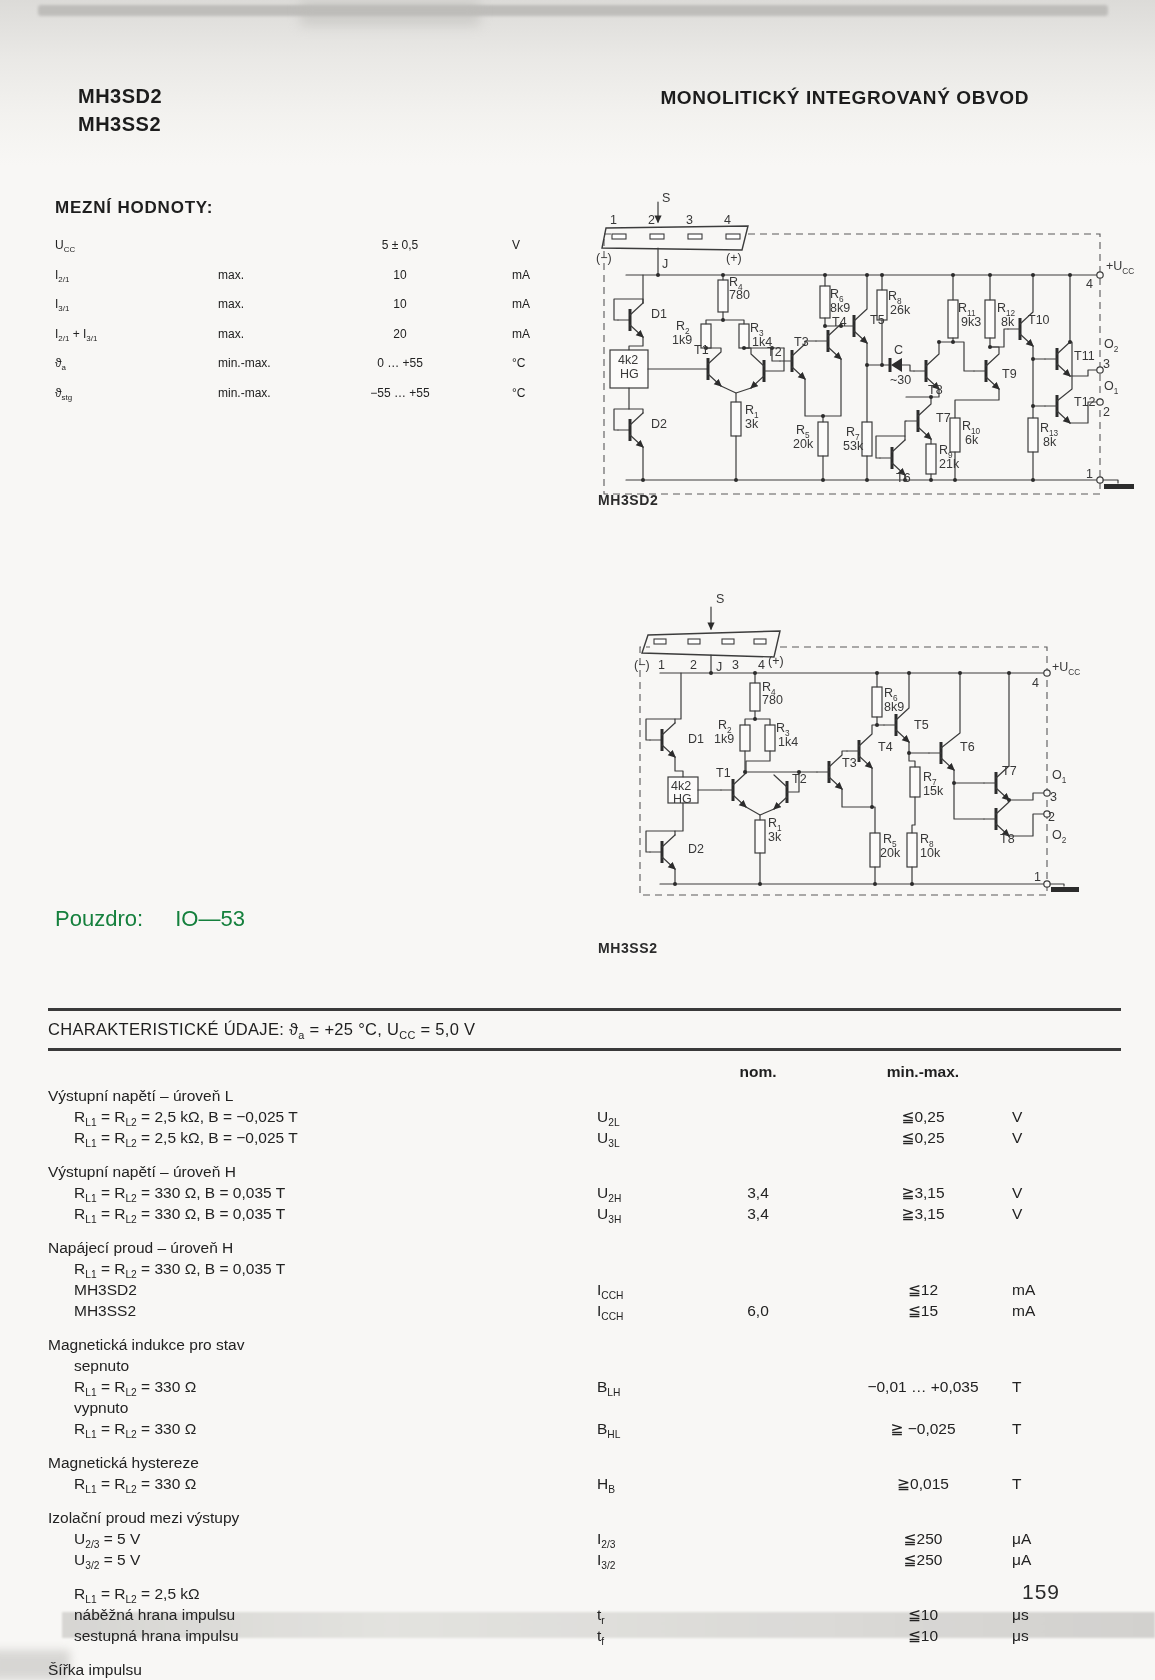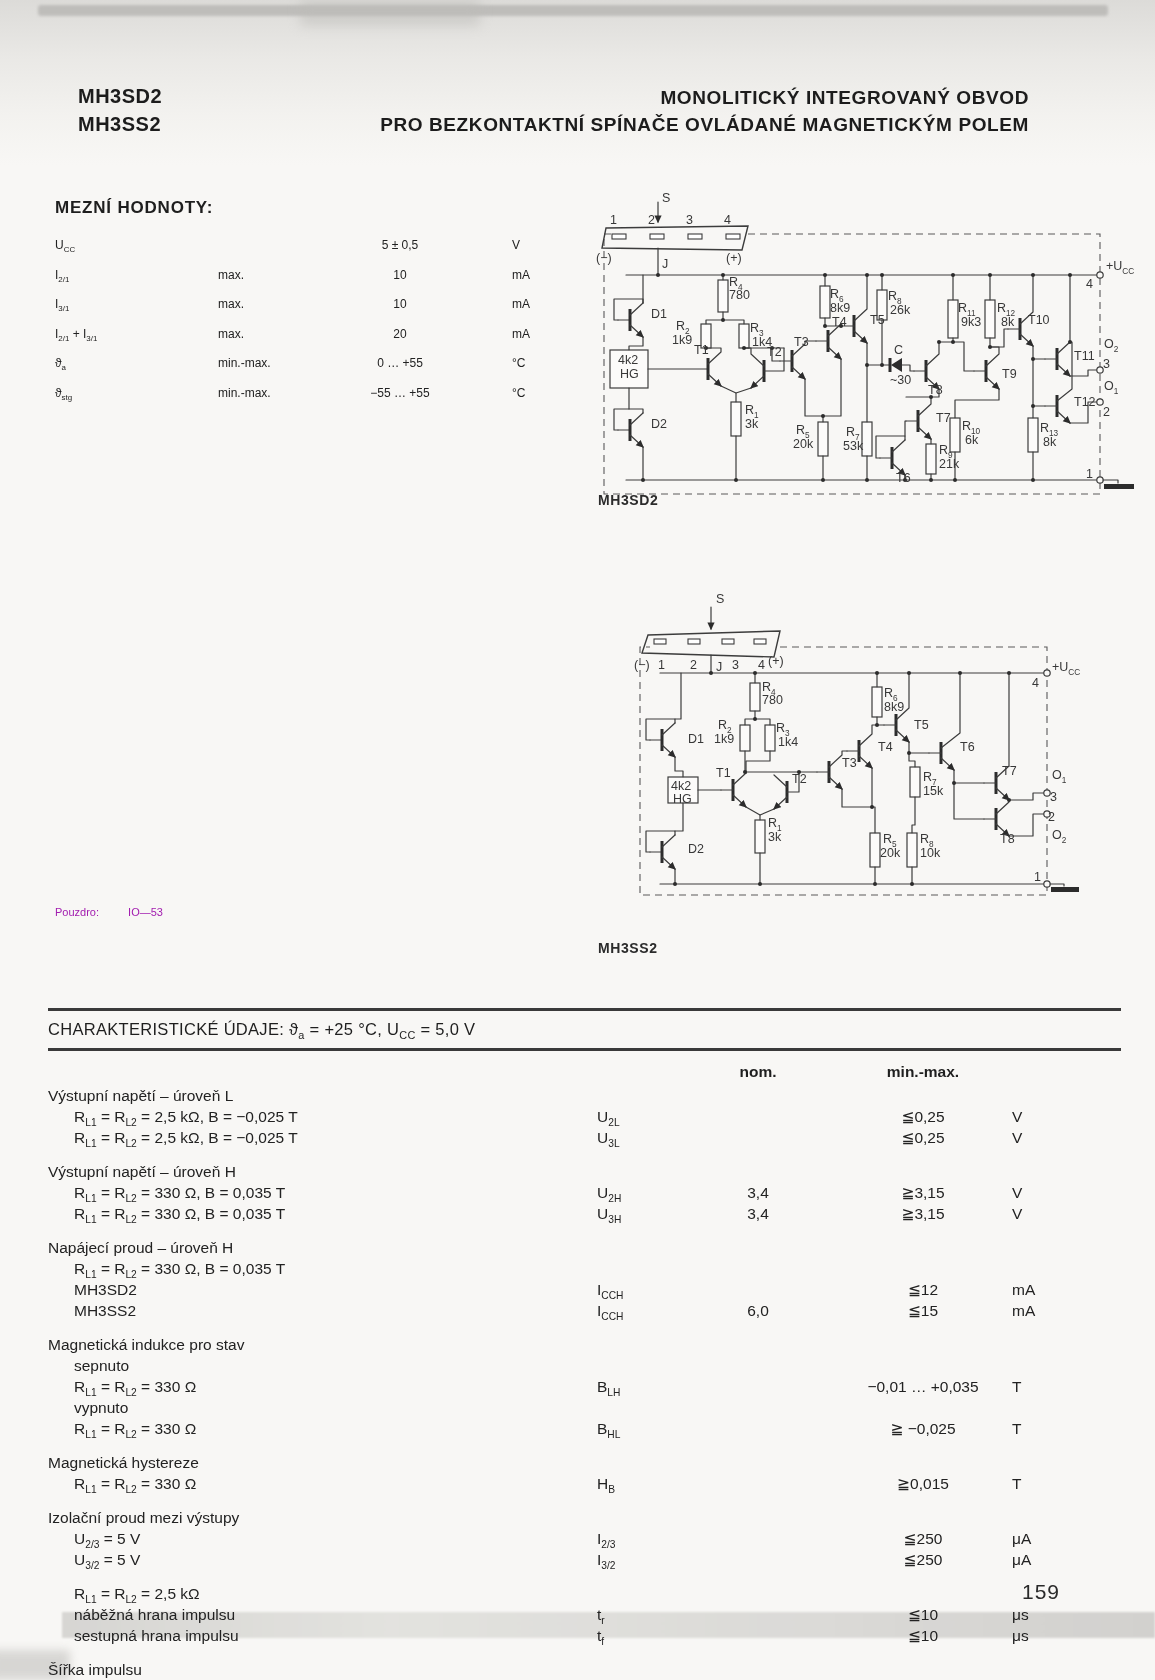--- a/index.html
+++ b/index.html
@@ -32,21 +32,21 @@
   .lsym{position:absolute;left:0;}
   .lqual{position:absolute;left:163px;}
   .lval{position:absolute;left:250px;width:190px;text-align:center;}
   .lunit{position:absolute;left:457px;}
 
   .circuit{position:absolute;}
   .circuit svg{position:absolute;left:0;top:0;}
   .clbl{position:absolute;font-size:12.5px;color:#383838;white-space:nowrap;line-height:12px;}
   .caption{position:absolute;font-size:14px;font-weight:bold;letter-spacing:.6px;color:#2b2b2b;}
 
-  .pouzdro{position:absolute;left:55px;top:906px;font-size:11px;color:#a21caf;}
+  .pouzdro{position:absolute;left:55px;top:906px;font-size:22px;color:#15803d;}
   .pouzdro .val{margin-left:26px;}
 
   .charsec{position:absolute;left:48px;top:1008px;width:1073px;}
   .rule1{height:3px;background:#3a3a3a;margin-bottom:9px;}
   .rule2{height:2.5px;background:#3a3a3a;margin-top:9px;}
   .charhead{font-size:16.5px;color:#1e1e1e;letter-spacing:.3px;}
   .charhead .hl{font-weight:normal;}
   .colheads{position:relative;height:34px;font-size:15.5px;font-weight:bold;color:#1f1f1f;}
   .colheads .nom{position:absolute;left:650px;width:120px;text-align:center;top:12px;}
   .colheads .mm{position:absolute;left:770px;width:210px;text-align:center;top:12px;}
@@ -81,21 +81,20 @@
 <div class="band-bottom"></div>
 <div class="blotch-bl"></div>
 
 <div class="models">
   <div>MH3SD2</div>
   <div>MH3SS2</div>
 </div>
 
 <div class="title-block">
   <div>MONOLITICKÝ INTEGROVANÝ OBVOD</div>
-  <div>PRO BEZKONTAKTNÍ SPÍNAČE OVLÁDANÉ MAGNETICKÝM POLEM</div>
 </div>
 
 <div class="limits">
   <h3>MEZNÍ HODNOTY:</h3>
   <div>
       <div class="lrow">
         <span class="lsym">U<sub>CC</sub></span>
         <span class="lqual"></span>
         <span class="lval">5 ± 0,5</span>
         <span class="lunit">V</span>

